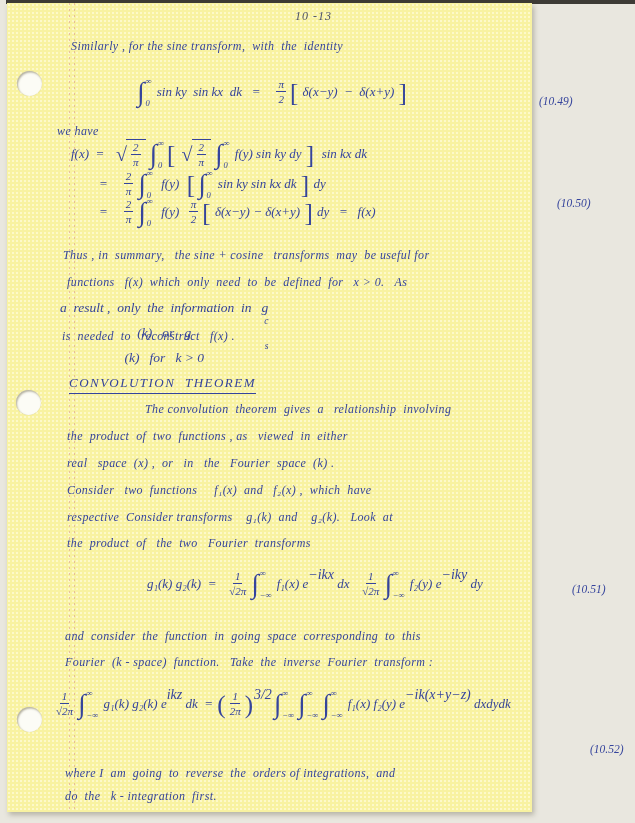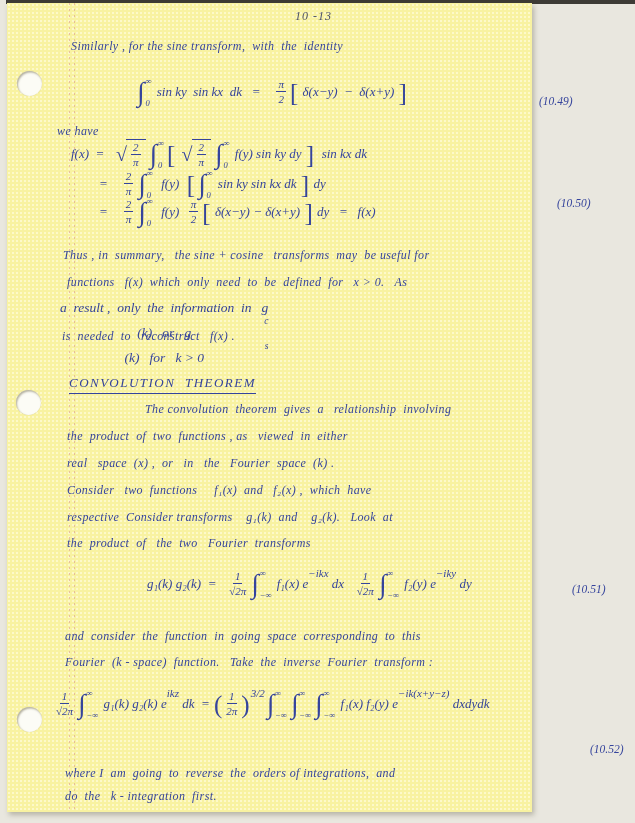--- a/index.html
+++ b/index.html
@@ -38,21 +38,21 @@
     position:absolute;color:#35449c;font-style:italic;
     font-size:13px;display:flex;align-items:center;white-space:pre;
   }
   .eq-num{position:absolute;color:#35449c;font-style:italic;font-size:11.5px;white-space:pre;}
   .heading{
     font-size:13px;letter-spacing:1.5px;border-bottom:1px solid #35449c;
     padding-bottom:2px;font-style:italic;
   }
   
   .tk-t{white-space:pre;}
-  .tk-sup{font-size:11px;align-self:flex-start;margin-top:-2px;white-space:pre;}
+  .tk-sup{font-size:14px;align-self:flex-start;margin-top:-2px;white-space:pre;}
   .tk-sub{font-size:9.5px;align-self:flex-end;margin-bottom:-1px;white-space:pre;}
   .tk-p{font-size:25px;font-weight:300;font-style:normal;margin:0 1px;line-height:1;}
   .tk-frac{display:inline-flex;flex-direction:column;align-items:center;font-size:11px;margin:0 3px;line-height:1.15;}
   .tk-num{border-bottom:1px solid currentColor;padding:0 2px;}
   .tk-den{padding-top:1px;}
   .tk-int{display:inline-flex;align-items:center;margin:0 2px;}
   .tk-int-glyph{font-size:27px;line-height:1;font-style:normal;}
   .tk-lims{display:inline-flex;flex-direction:column;justify-content:space-between;height:30px;font-size:8.5px;margin-left:1px;line-height:1;}
   .tk-sqrt{display:inline-flex;align-items:center;margin:0 2px;}
   .tk-rad{font-size:20px;font-style:normal;line-height:1;margin-right:-1px;}

